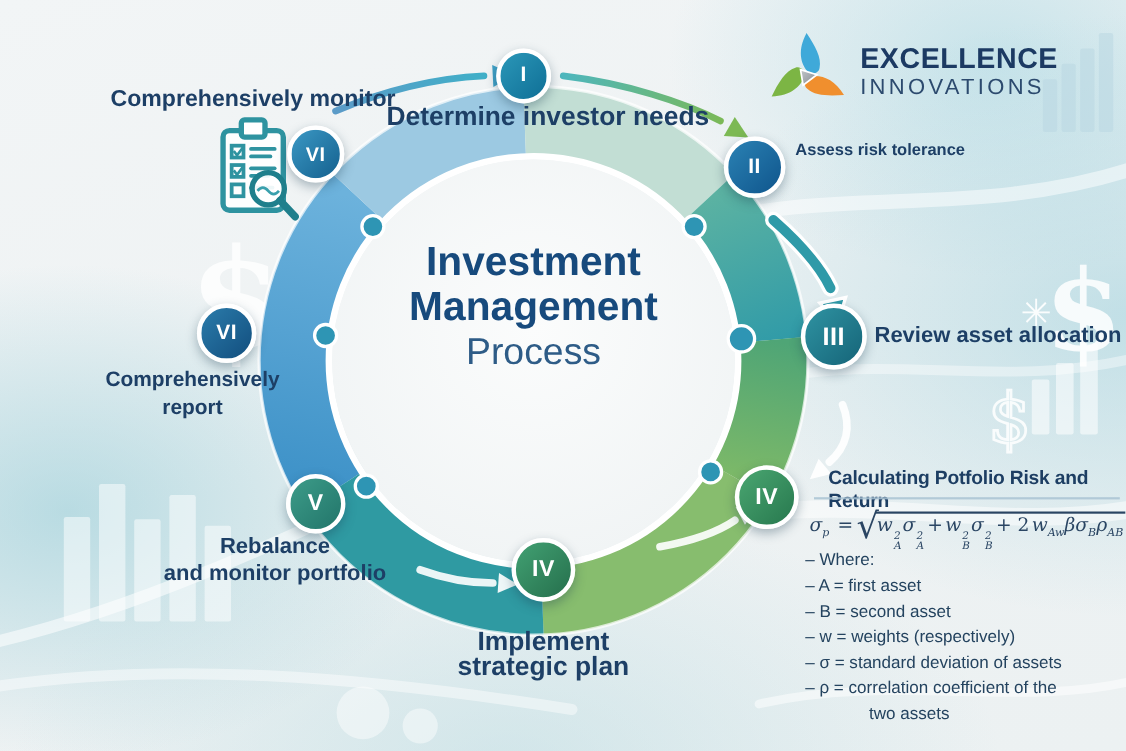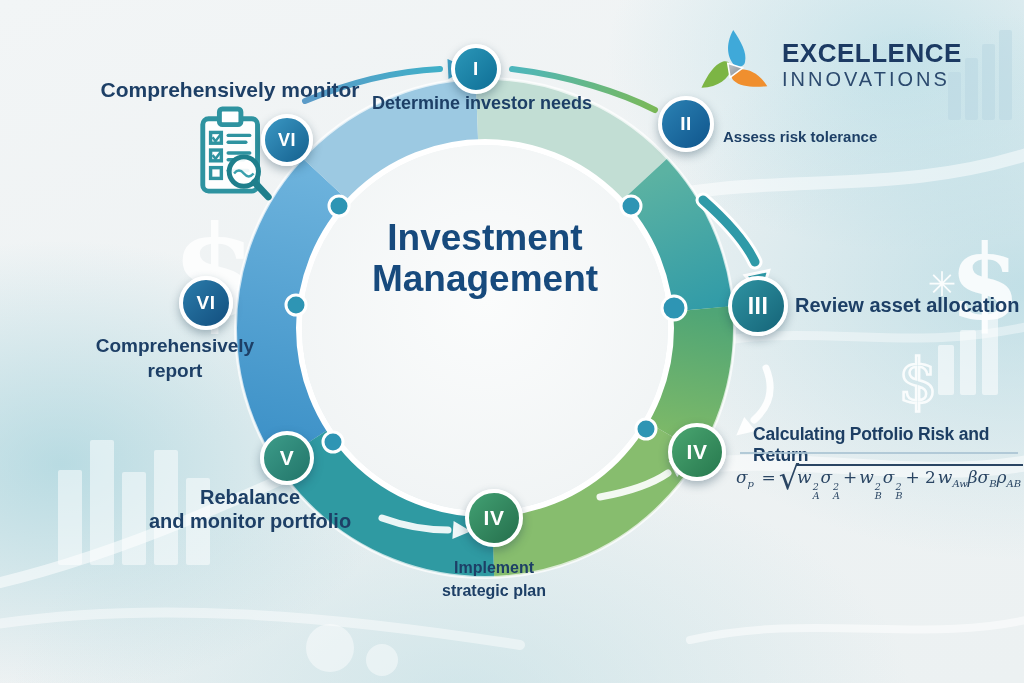--- a/index.html
+++ b/index.html
@@ -215,26 +215,27 @@
     </g>
   </svg>
   <div class="abs" id="logo-text">
     <div class="l1">EXCELLENCE</div>
     <div class="l2">INNOVATIONS</div>
   </div>
 
   <div class="abs" id="title-block">
     <div class="t1">Investment</div>
     <div class="t2">Management</div>
+    <div class="t3">Process</div>
   </div>
 
   <div class="badge" style="left:451px;top:44px;width:50px;height:50px;font-size:19px;background:linear-gradient(135deg,#2b97b8,#0f6f96);">
       <span>I</span>
     </div>
-  <div class="badge" style="left:658px;top:96px;width:56px;height:56px;font-size:19px;background:linear-gradient(135deg,#2b82b4,#0f558c);">
+  <div class="badge" style="left:658px;top:124px;width:56px;height:56px;font-size:19px;background:linear-gradient(135deg,#2b82b4,#0f558c);">
       <span>II</span>
     </div>
   <div class="badge" style="left:728px;top:276px;width:60px;height:60px;font-size:23px;background:linear-gradient(135deg,#2f93a2,#156478);">
       <span>III</span>
     </div>
   <div class="badge" style="left:668px;top:423px;width:58px;height:58px;font-size:21px;background:linear-gradient(135deg,#4aa671,#27784e);">
       <span>IV</span>
     </div>
   <div class="badge" style="left:465px;top:489px;width:58px;height:58px;font-size:21px;background:linear-gradient(135deg,#42a173,#256f4c);">
       <span>IV</span>
@@ -243,24 +244,24 @@
       <span>V</span>
     </div>
   <div class="badge" style="left:179px;top:276px;width:54px;height:54px;font-size:19px;background:linear-gradient(135deg,#2b7cab,#124e7e);">
       <span>VI</span>
     </div>
   <div class="badge" style="left:261px;top:114px;width:52px;height:52px;font-size:18px;background:linear-gradient(135deg,#3b98c4,#14608e);">
       <span>VI</span>
     </div>
 
   <div class="lbl ctr" style="left:100px;top:78px;width:260px;font-size:21px;">Comprehensively monitor</div>
-  <div class="lbl ctr" style="left:332px;top:93px;width:300px;font-size:18px;">Determine investor needs</div>
+  <div class="lbl ctr" style="left:348px;top:93px;width:300px;font-size:24px;">Determine investor needs</div>
   <div class="lbl" style="left:723px;top:128px;width:250px;font-size:15px;">Assess risk tolerance</div>
   <div class="lbl" style="left:795px;top:294px;width:230px;font-size:20px;">Review asset allocation</div>
-  <div class="lbl ctr" style="left:377px;top:556px;width:234px;font-size:16px;line-height:23px;">
+  <div class="lbl ctr" style="left:377px;top:572px;width:234px;font-size:24px;line-height:23px;">
     <div>Implement</div>
     <div>strategic plan</div>
   </div>
   <div class="lbl ctr" style="left:100px;top:485px;width:300px;font-size:20px;line-height:24px;">
     <div>Rebalance</div>
     <div>and monitor portfolio</div>
   </div>
   <div class="lbl ctr" style="left:90px;top:333px;width:170px;font-size:19px;line-height:25px;text-align:center;">
     <div>Comprehensively</div>
     <div>report</div>
@@ -277,14 +278,23 @@
           <span>2</span>
           <span>A</span>
         </span><span class="eq">+</span><span>w</span><span class="stk">
           <span>2</span>
           <span>B</span>
         </span><span>σ</span><span class="stk">
           <span>2</span>
           <span>B</span>
         </span><span class="eq">+ 2</span><span>w</span><sub class="sb">Aw</sub><span>β</span><span>σ</span><sub class="sb">B</sub><span>ρ</span><sub class="sb">AB</sub></span>
   </div>
+  <div class="abs" id="where-list">
+    <div>– Where:</div>
+    <div>– A = first asset</div>
+    <div>– B = second asset</div>
+    <div>– w = weights (respectively)</div>
+    <div>– σ = standard deviation of assets</div>
+    <div>– ρ = correlation coefficient of the</div>
+    <div class="cont">two assets</div>
+  </div>
 
 </div>
 
 </body></html>

